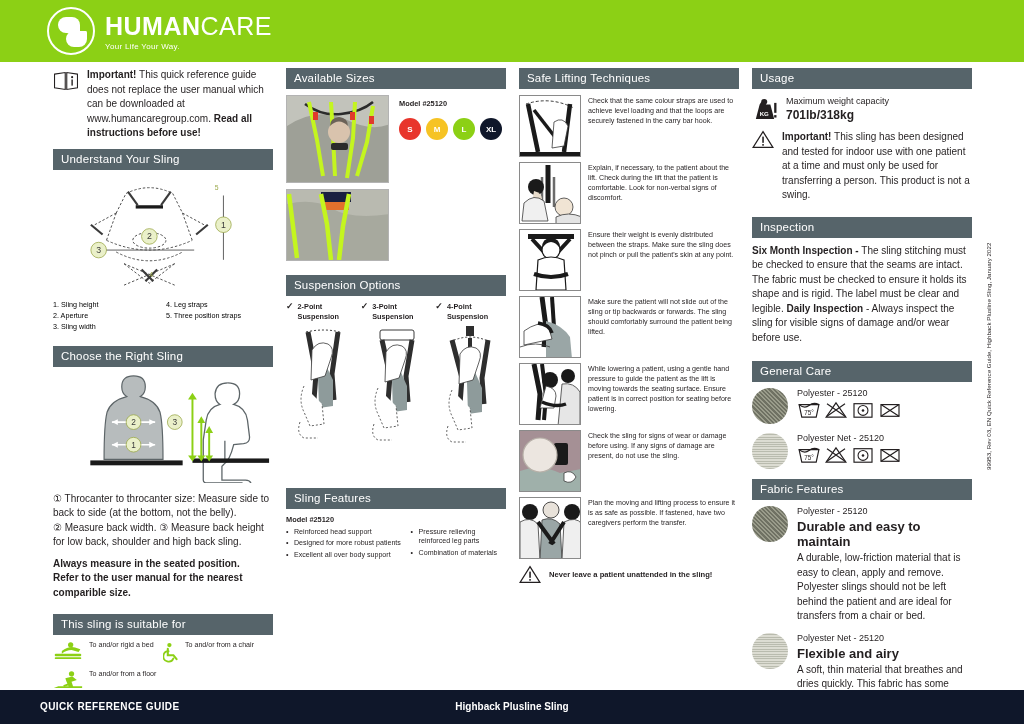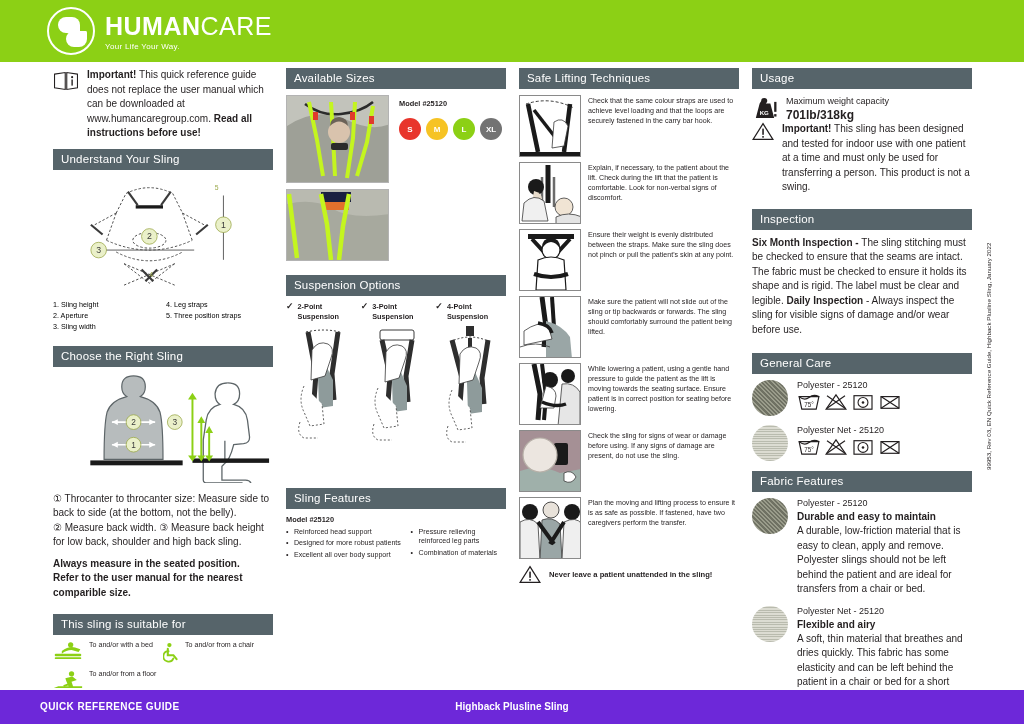--- a/index.html
+++ b/index.html
@@ -109,53 +109,53 @@
   .feat-cols li:before { content: "\2022"; position: absolute; left: 0; }
 
   
   .lift-row { display: flex; gap: 7px; margin-bottom: 5px; align-items: flex-start; }
   .lift-img { width: 62px; height: 62px; border: 1px solid #8a8a8a; flex: 0 0 auto; background: #ffffff; overflow: hidden; }
   .lift-txt { font-size: 7.1px; line-height: 1.42; color: #231f20; padding-top: 1px; }
   .never-row { display: flex; gap: 8px; align-items: center; margin-top: 6px; }
   .never-txt { font-size: 7.6px; font-weight: bold; color: #231f20; }
 
   
-  .usage-top { display: flex; gap: 8px; align-items: flex-start; margin-bottom: 0; }
+  .usage-top { display: flex; gap: 8px; align-items: flex-end; margin-bottom: 8px; }
   .kg-icon { width: 26px; height: 26px; flex: 0 0 auto; }
   .usage-cap { font-size: 9px; color: #231f20; line-height: 1.45; }
   .usage-val { font-size: 12px; font-weight: bold; color: #231f20; }
 
   
   .care-row { display: flex; gap: 9px; margin-bottom: 9px; align-items: flex-start; }
   .swatch { width: 36px; height: 36px; border-radius: 50%; flex: 0 0 auto; }
   .swatch-a { background:
      repeating-linear-gradient(45deg,#6f7163 0 1.5px,#9a9c8b 1.5px 3px),
      repeating-linear-gradient(-45deg,rgba(60,62,52,.5) 0 1.5px,transparent 1.5px 3px);
   }
   .swatch-b { background:
      repeating-linear-gradient(0deg,#b9bbae 0 1px,#dcdcd2 1px 2.4px),
      repeating-linear-gradient(90deg,rgba(120,122,108,.55) 0 1px,transparent 1px 2.4px);
   }
   .care-name { font-size: 9px; color: #231f20; margin-bottom: 3px; }
   .care-syms { display: flex; gap: 3px; }
-  .fab-sub { font-size: 10px; font-weight: bold; color: #231f20; margin-bottom: 2px; }
+  .fab-sub { font-size: 13px; font-weight: bold; color: #231f20; margin-bottom: 2px; }
   .fab-body { font-size: 10px; line-height: 1.45; color: #231f20; }
 
   
   .side-code {
     position: absolute; left: 985px; top: 470px;
     font-size: 6.2px; color: #231f20;
     transform: rotate(-90deg); transform-origin: left top;
     white-space: nowrap; width: 220px;
   }
 
   
   .footer {
     position: absolute; left: 0; bottom: 0; width: 1024px; height: 34px;
-    background: #6d28d9; color: #ffffff;
+    background: #0f172a; color: #ffffff;
   }
   .footer-left {
     position: absolute; left: 40px; top: 11px;
     font-size: 10px; font-weight: bold; letter-spacing: 0.4px;
   }
   .footer-center {
     position: absolute; left: 0; top: 11px; width: 1024px; text-align: center;
     font-size: 10px; font-weight: bold;
   }
 </style>
@@ -303,21 +303,21 @@
   <div class="sec" style="margin-top:14px;">
     <div class="sec-head">This sling is suitable for</div>
     <div class="suit-grid">
       <div class="suit-item">
         <svg width="30" height="20" viewBox="0 0 34 22">
           <circle cx="20" cy="4" r="3" fill="#8cd015"></circle>
           <path d="M10 11 q8 -6 15 -4 l6 2 l-2 3 l-8 -2 q-6 0 -11 4z" fill="#8cd015"></path>
           <rect x="2" y="14" width="30" height="3" rx="1.2" fill="#8cd015"></rect>
           <rect x="2" y="18" width="30" height="2.2" rx="1" fill="#8cd015"></rect>
         </svg>
-        <div class="suit-label">To and/or with a bed</div>
+        <div class="suit-label">To and/or rigid a bed</div>
       </div>
       <div class="suit-item">
         <svg width="16" height="22" viewBox="0 0 20 24">
           <circle cx="8" cy="3.4" r="2.7" fill="#8cd015"></circle>
           <path d="M6 8 l0 8 l7 0 l4 5" stroke="#8cd015" stroke-width="2.6" fill="none" stroke-linecap="round"></path>
           <path d="M13 20 a6.5 6.5 0 1 1 -6 -9" stroke="#8cd015" stroke-width="2.2" fill="none" stroke-linecap="round"></path>
         </svg>
         <div class="suit-label">To and/or from a chair</div>
       </div>
       <div class="suit-item">
@@ -360,21 +360,21 @@
             <rect x="44" y="47" width="17" height="7" rx="2" fill="#2b2b2b"></rect>
           </svg>
         </div>
       </div>
       <div style="padding-top:4px;">
         <div class="model-no">Model #25120</div>
         <div class="size-badges">
           <div class="badge" style="background:#e8352c">S</div>
           <div class="badge" style="background:#f6c324">M</div>
           <div class="badge" style="background:#8cd015">L</div>
-          <div class="badge" style="background:#737373">XL</div>
+          <div class="badge" style="background:#0f172a">XL</div>
         </div>
       </div>
     </div>
     <div class="photo2">
       <svg viewBox="0 0 103 72" width="103" height="72">
         <rect width="103" height="72" fill="#b9bab0"></rect>
         <path d="M0 14 q26 -6 44 4 q20 12 59 6 L103 72 L0 72z" fill="#a7a99e"></path>
         <rect x="34" y="2" width="30" height="10" fill="#1b2040"></rect>
         <rect x="36" y="12" width="26" height="8" fill="#e2702c"></rect>
         <g stroke="#c4f51f" stroke-width="4.5" fill="none">

